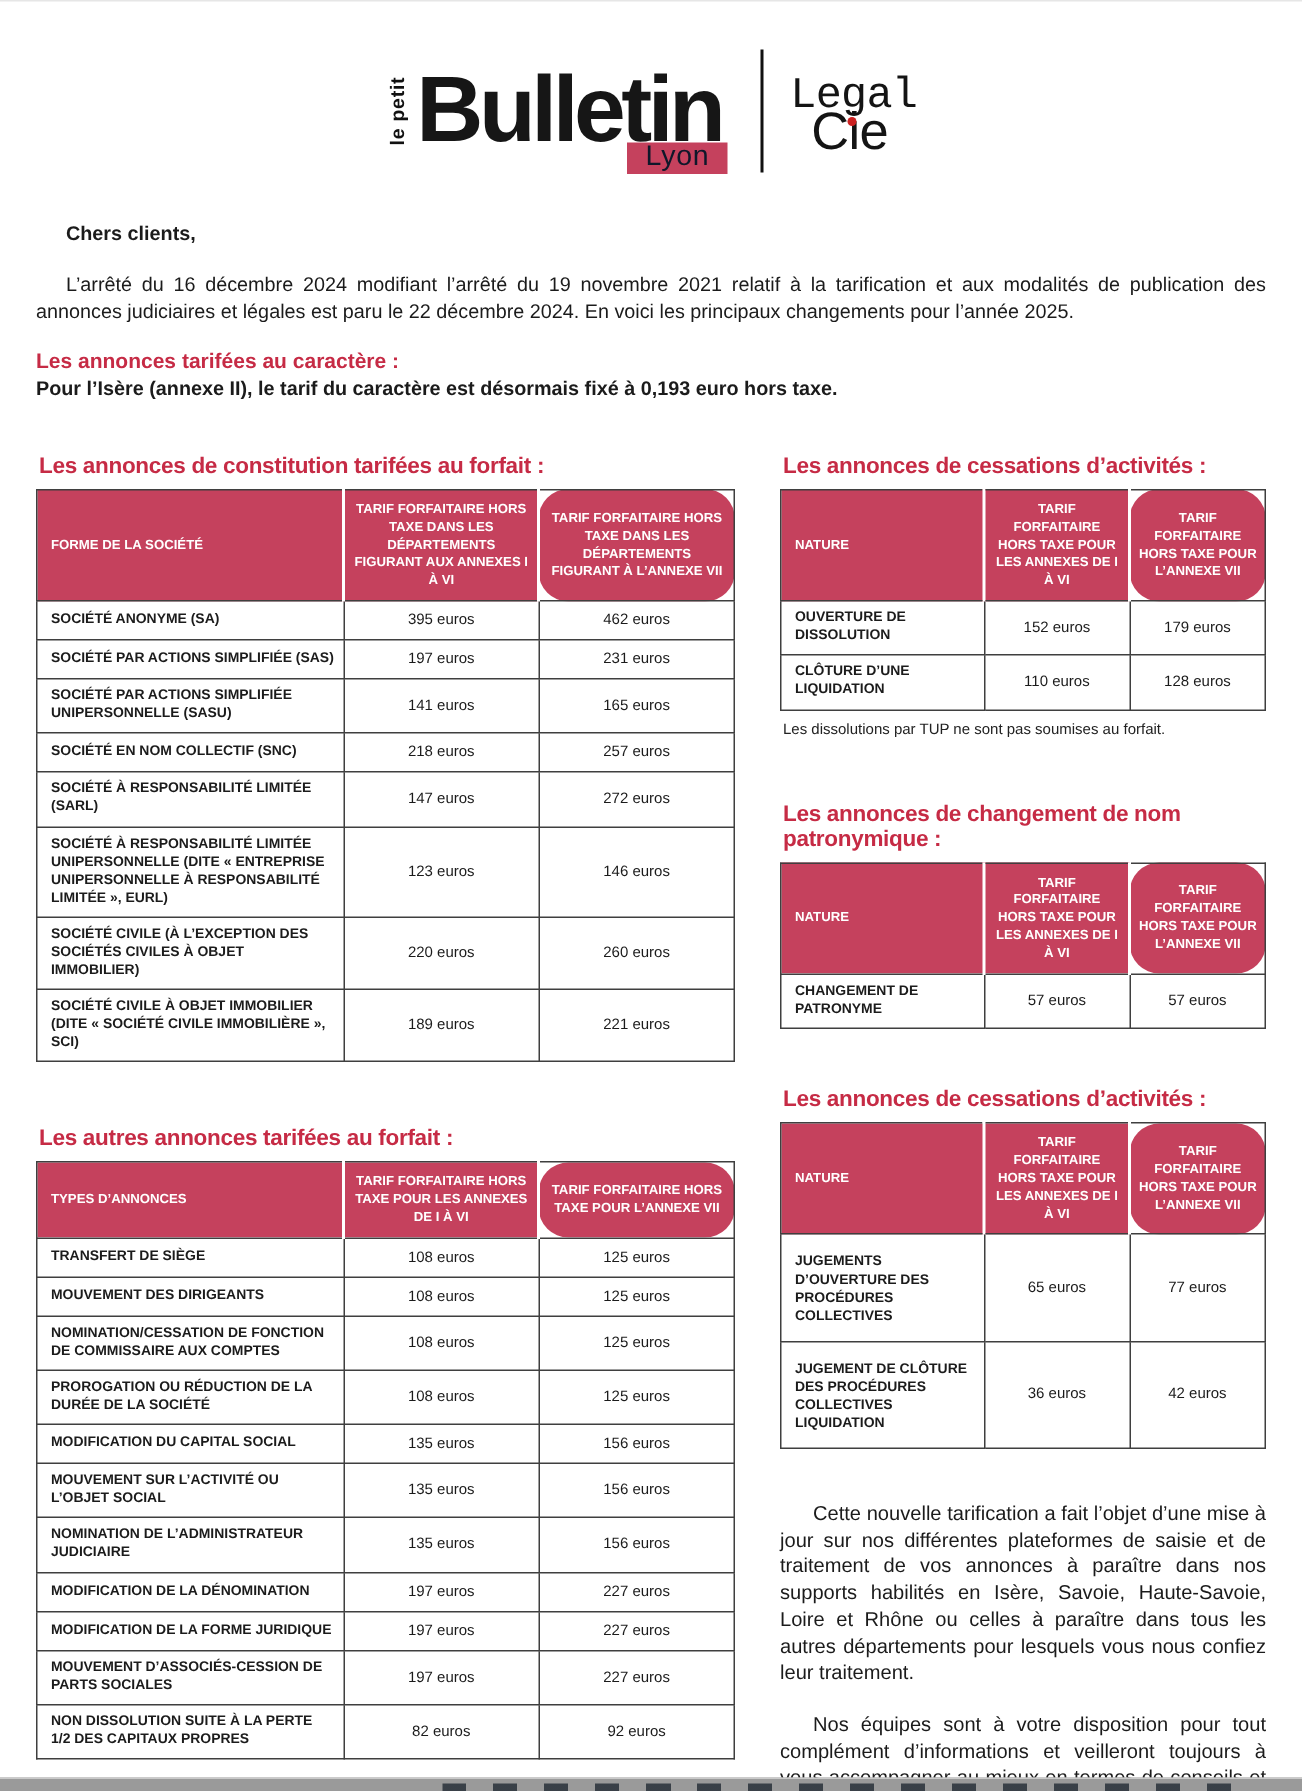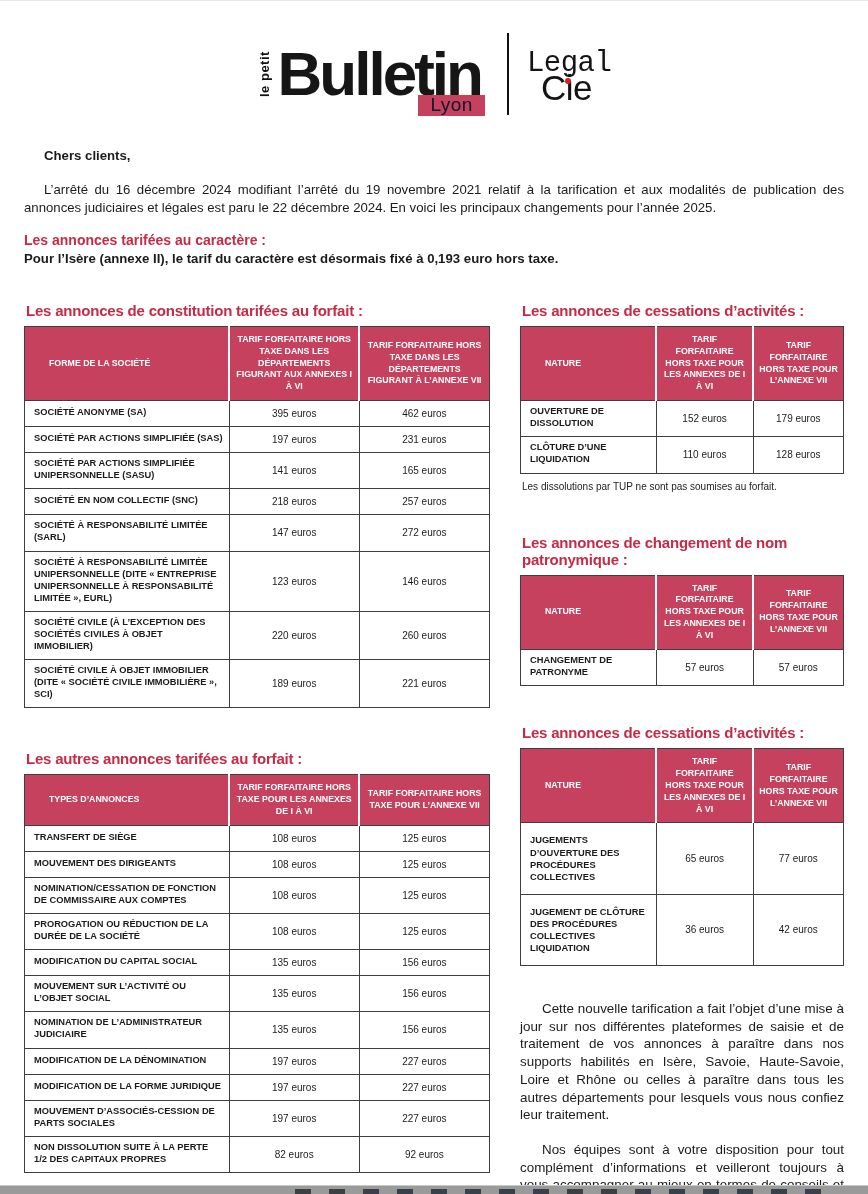--- a/index.html
+++ b/index.html
@@ -31,22 +31,22 @@
   .col-left{width:466px;flex:0 0 466px;}
   .col-right{flex:1;min-width:0;}
   h2.sec-title{color:var(--title-red,#c62b45);font-size:15px;margin:0 0 7px 2px;font-weight:bold;letter-spacing:-.2px;}
   .gap-lg{height:42px;}
   .gap-md{height:38px;}
 
   
   table.tbl{width:100%;border-collapse:collapse;table-layout:fixed;border:1px solid #3f3f3f;}
   .tbl th{background:var(--table-header-bg,#c5415d);color:#fff;font-size:8.8px;font-weight:bold;text-align:center;padding:7px 5px;line-height:1.35;border-bottom:1px solid #3f3f3f;border-top:1px solid #3f3f3f;}
   .tbl th + th{border-left:2px solid #fff;}
-  .tbl th:first-child{text-align:left;padding-left:24px;border-left:1px solid #3f3f3f;}
-  .tbl th:last-child{border-right:1px solid #3f3f3f;}
+  .tbl th:first-child{text-align:left;padding-left:9px;border-left:1px solid #3f3f3f;}
+  .tbl th:last-child{border-right:1px solid #3f3f3f;border-radius:20px;}
   .tbl td{border:1px solid #3f3f3f;background:#fff;}
   .tbl td.lbl{font-weight:bold;font-size:9.3px;line-height:1.3;padding:4px 6px 7px 9px;text-transform:uppercase;}
   .tbl td.val{text-align:center;font-size:10px;padding:7px 4px;}
   .tall td.lbl{padding-top:11px;padding-bottom:11px;}
   .note{font-size:10px;margin:7px 0 0 2px;color:#222;}
 
   
   .right-text{margin-top:34px;font-size:13.4px;line-height:1.32;text-align:justify;}
   .right-text p{margin:0 0 17px;text-indent:22px;}
 

